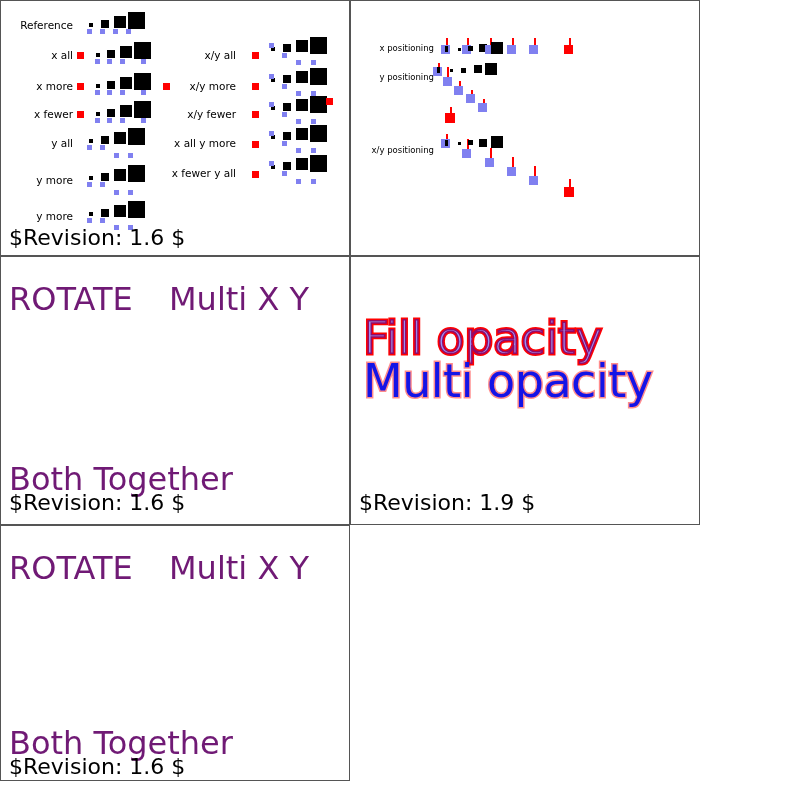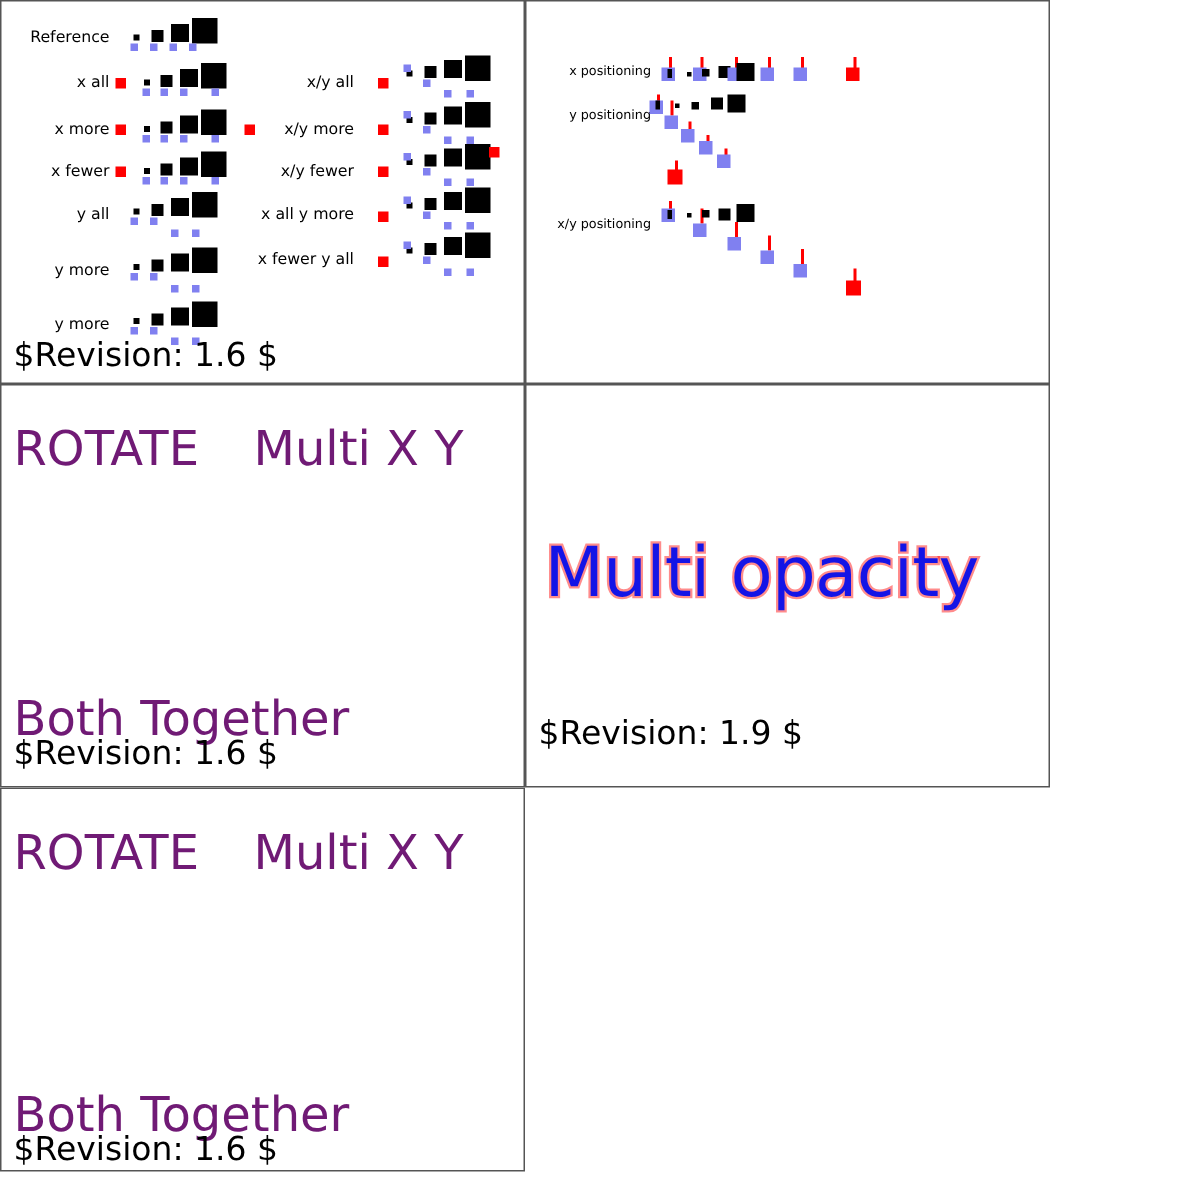--- a/index.html
+++ b/index.html
@@ -327,22 +327,23 @@
   </div>
 
   <div class="panel" id="panel-rotate-a">
     <div class="bigtext" style="left:8px;top:23px;">ROTATE</div>
     <div class="bigtext" style="left:168px;top:23px;">Multi X Y</div>
     <div class="bigtext" style="left:8px;top:203px;">Both Together</div>
     <div class="revision" style="top:233px;">$Revision: 1.6 $</div>
   </div>
 
   <div class="panel" id="panel-opacity">
+    <div class="optext fillop" style="left:12px;top:58px;">Fill opacity</div>
     <div class="optext strokeop" style="left:12px;top:101px;">Multi opacity</div>
-    <div class="revision" style="top:220px;text-align:center;">$Revision: 1.9 $</div>
+    <div class="revision" style="top:233px;text-align:center;">$Revision: 1.9 $</div>
   </div>
 
   <div class="panel" id="panel-rotate-b">
     <div class="bigtext" style="left:8px;top:23px;">ROTATE</div>
     <div class="bigtext" style="left:168px;top:23px;">Multi X Y</div>
     <div class="bigtext" style="left:8px;top:198px;">Both Together</div>
     <div class="revision" style="top:228px;">$Revision: 1.6 $</div>
   </div>
 
   <div class="panel" id="panel-empty"></div>

